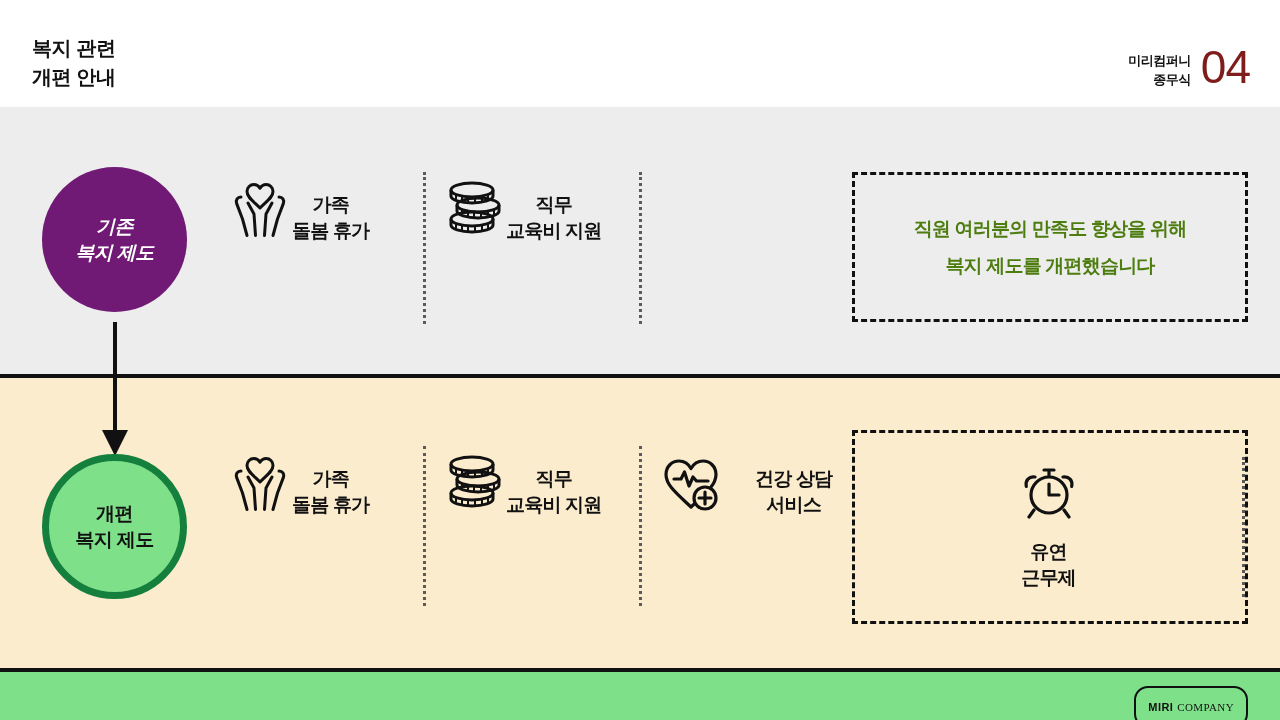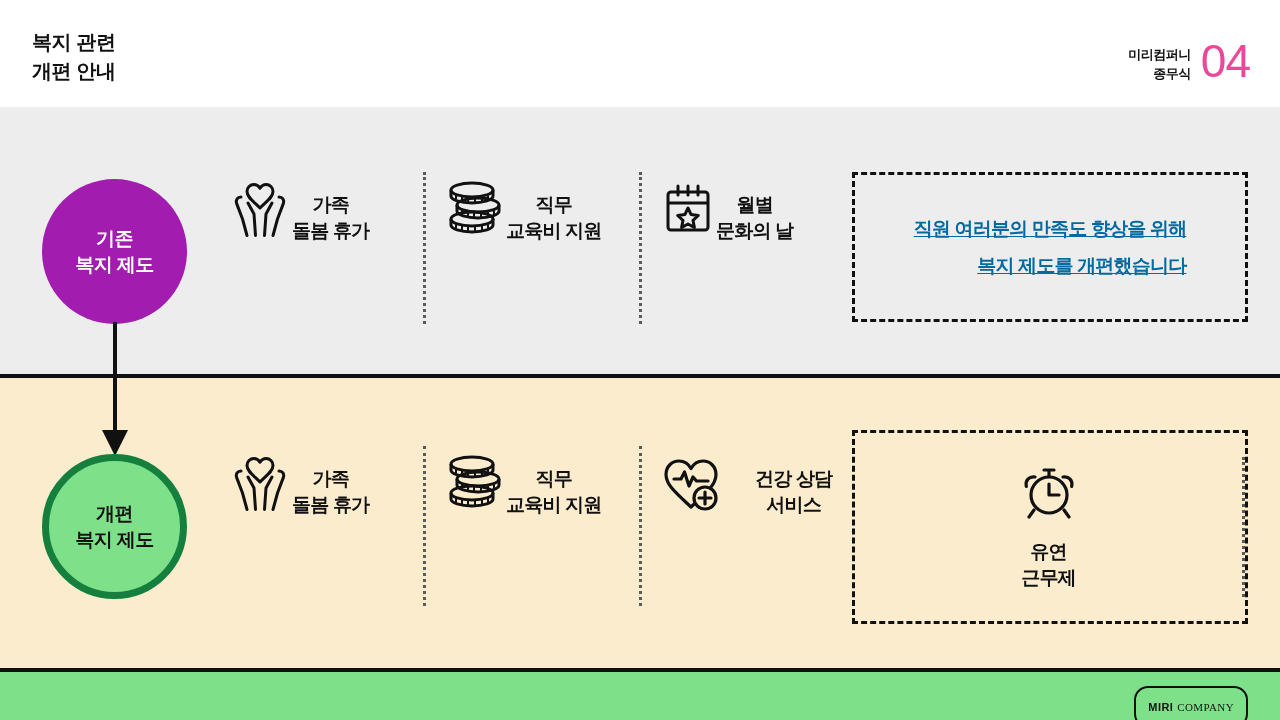--- a/index.html
+++ b/index.html
@@ -11,21 +11,21 @@
     overflow: hidden;
   }
   .slide {
     position: relative;
     width: 1280px; height: 720px;
     background: #ffffff;
   }
 
   
   .header {
-    position: absolute; left: 0; top: 0;
+    position: absolute; left: 0; top: 6px;
     width: 1280px; height: 120px;
     background: #ffffff;
     border-bottom: 4px solid #111111;
   }
   .header-title {
     position: absolute; left: 32px; top: 28px;
     font-size: 20px; font-weight: 700; line-height: 1.45;
     color: #111111; letter-spacing: -0.4px;
     white-space: pre-line;
   }
@@ -34,21 +34,21 @@
     display: flex; align-items: flex-end; gap: 10px;
   }
   .header-meta-text {
     text-align: right;
     font-size: 13px; font-weight: 700; line-height: 1.45;
     color: #111111; letter-spacing: -0.5px;
     white-space: pre-line;
   }
   .header-page-no {
     font-size: 46px; font-weight: 400; line-height: 1;
-    color: #ec4899; letter-spacing: -1px;
+    color: #7f1d1d; letter-spacing: -1px;
   }
 
   
   .band {
     position: absolute; left: 0; width: 1280px;
   }
   .band-before {
     top: 107px; height: 271px;
     background: #ededed;
     border-bottom: 4px solid #111111;
@@ -77,22 +77,22 @@
   
   .stage-circle {
     position: absolute;
     width: 145px; height: 145px; border-radius: 50%;
     display: flex; align-items: center; justify-content: center;
     text-align: center; line-height: 1.32;
     font-size: 19px; font-weight: 700; letter-spacing: -0.6px;
     white-space: pre-line;
   }
   .circle-before {
-    left: 42px; top: 179px;
-    background: #a21caf; color: #ffffff;
+    left: 42px; top: 167px;
+    background: #701a75; color: #ffffff; font-style: italic;
   }
   .circle-after {
     left: 42px; top: 454px;
     background: #7fe08a; color: #111111;
     border: 7px solid #15803d;
   }
   .flow-arrow {
     position: absolute; left: 99px; top: 322px;
     width: 32px; height: 136px;
   }
@@ -128,22 +128,22 @@
     border: 3px dashed #111111;
     background: transparent;
     display: flex; align-items: center; justify-content: center;
   }
   .callout-note {
     left: 852px; top: 172px; width: 396px; height: 150px;
     padding: 0 22px;
   }
   .callout-note .note-text {
     font-size: 19px; font-weight: 700; line-height: 1.95;
-    letter-spacing: -0.8px; color: #0369a1;
-    white-space: pre-line; text-align: right; text-decoration: underline;
+    letter-spacing: -0.8px; color: #4d7c0f;
+    white-space: pre-line; text-align: center;
   }
   .callout-new {
     left: 852px; top: 430px; width: 396px; height: 194px;
   }
   .callout-new .split {
     display: flex; width: 100%; height: 100%;
     align-items: center;
     justify-content: space-between;
   }
   .callout-new .half {
@@ -249,34 +249,20 @@
             <line x1="44" y1="43" x2="44" y2="48.5"></line>
         </g>
       </svg>
     </div>
     <div class="label">직무
 교육비 지원</div>
   </div>
 
   <div class="v-dots" style="left:639px; top:172px; height:152px;"></div>
 
-  <div class="benefit" style="left:660px; top:176px;">
-    <div class="icon">
-      <svg width="56" height="56" viewBox="0 0 56 56">
-        <rect x="8" y="10" width="40" height="38" rx="3" fill="none" stroke="#111111" stroke-width="3"></rect>
-        <line x1="8" y1="21" x2="48" y2="21" stroke="#111111" stroke-width="3"></line>
-        <line x1="18" y1="4" x2="18" y2="13" stroke="#111111" stroke-width="3" stroke-linecap="round"></line>
-        <line x1="28" y1="4" x2="28" y2="13" stroke="#111111" stroke-width="3" stroke-linecap="round"></line>
-        <line x1="38" y1="4" x2="38" y2="13" stroke="#111111" stroke-width="3" stroke-linecap="round"></line>
-        <polygon points="28,26 31.1,32.6 38.3,33.5 33,38.4 34.4,45.5 28,42 21.6,45.5 23,38.4 17.7,33.5 24.9,32.6" fill="none" stroke="#111111" stroke-width="3" stroke-linejoin="round"></polygon>
-      </svg>
-    </div>
-    <div class="label">월별
-문화의 날</div>
-  </div>
 
   <div class="callout callout-note">
     <div class="note-text">직원 여러분의  만족도 향상을 위해
 복지 제도를 개편했습니다</div>
   </div>
 
   <div class="benefit" style="left:228px; top:450px;">
     <div class="icon">
       <svg width="64" height="58" viewBox="0 0 64 58">
         <path d="M32 27 C25 20 19 16 19 10.5 C19 6.4 22.2 3.5 25.8 3.5 C28.4 3.5 30.7 5 32 7.3 C33.3 5 35.6 3.5 38.2 3.5 C41.8 3.5 45 6.4 45 10.5 C45 16 39 20 32 27 Z" fill="none" stroke="#111111" stroke-width="3" stroke-linejoin="round"></path>

